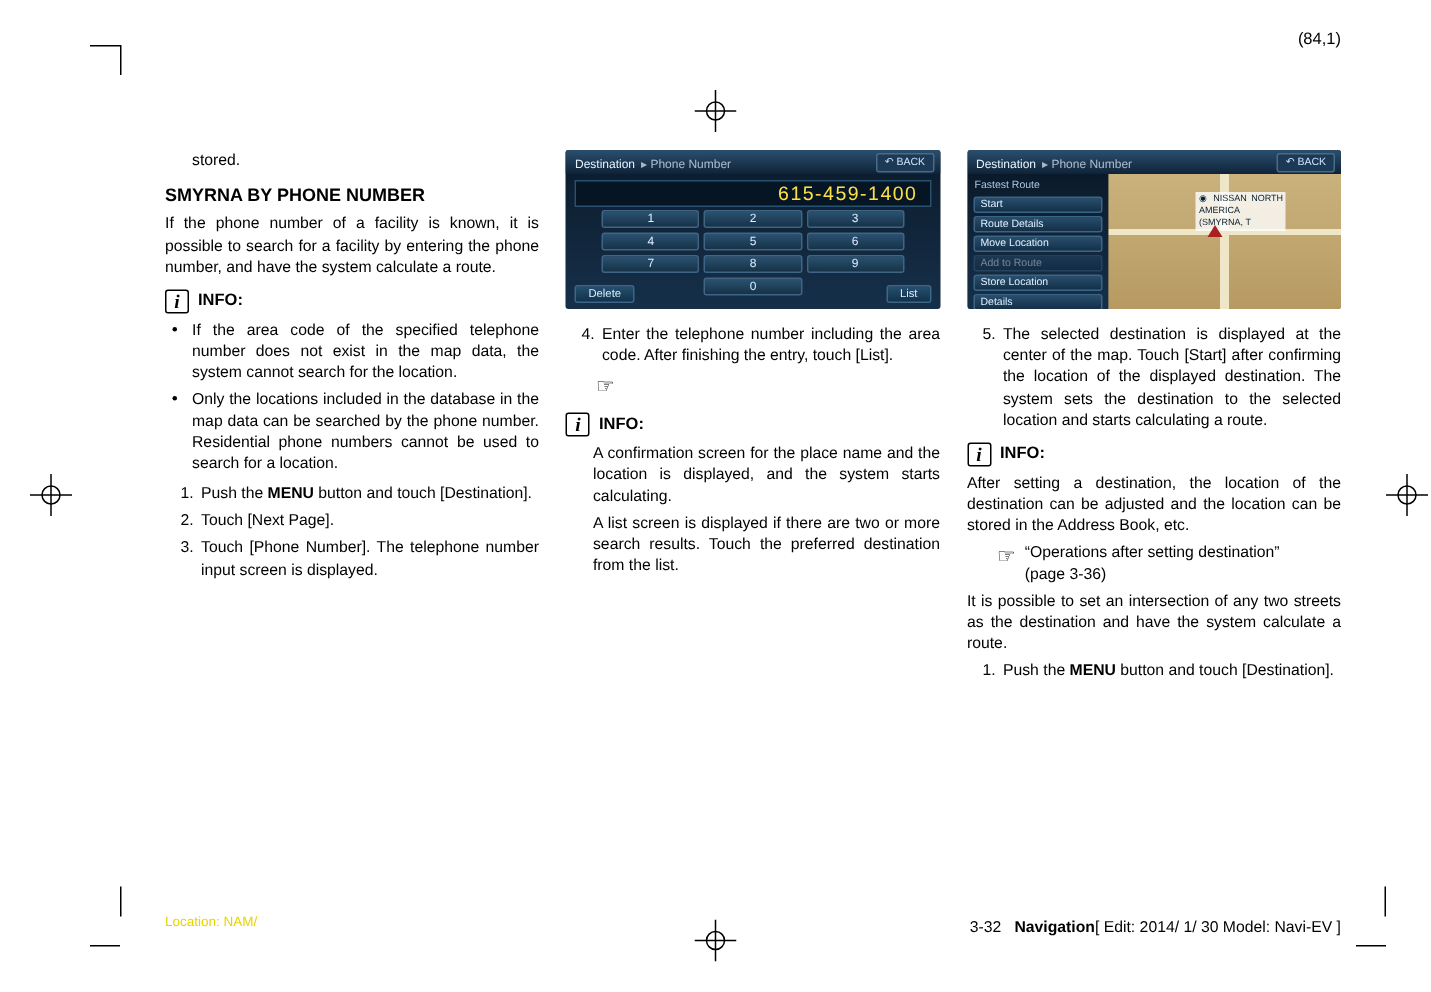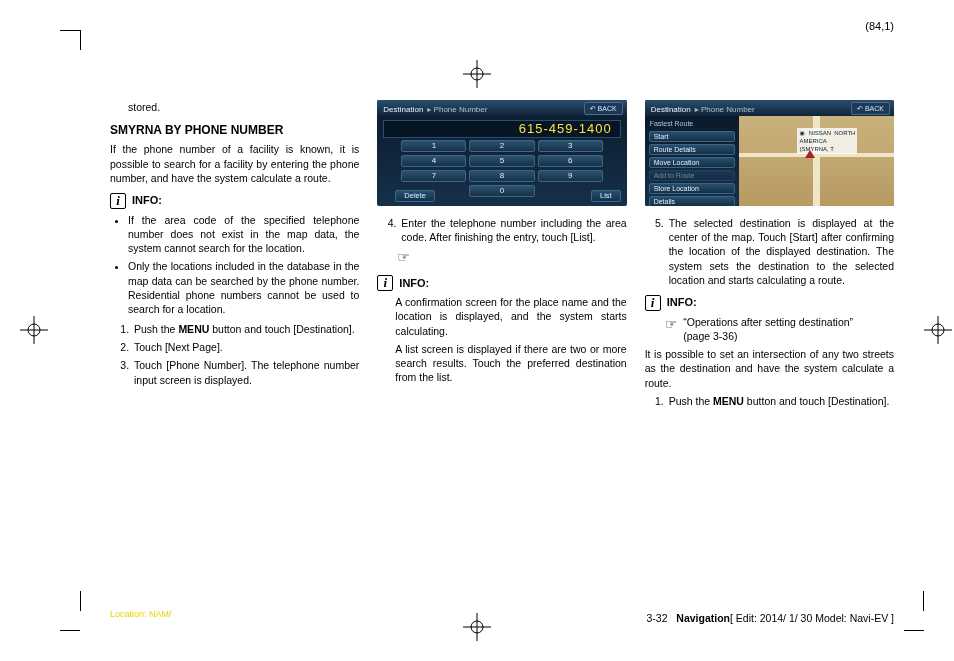--- a/index.html
+++ b/index.html
@@ -56,21 +56,21 @@
   .ss-back { position:absolute; top:2px; right:4px; background:#1c3a55; border:1px solid #4a6b88;
     border-radius:2px; font-size:7px; padding:1px 5px; color:#cfe3ff; }
   .ss-display { margin:4px 6px 2px 6px; height:18px; background:#061524; border:1px solid #28506f;
     display:flex; align-items:center; justify-content:flex-end; padding:0 8px;
     color:#fde047; font-size:13px; letter-spacing:1px; }
   .ss-keypad { display:grid; grid-template-columns:repeat(3,1fr); gap:3px; margin:0 24px; }
   .ss-key { height:12px; background:linear-gradient(#2b5270,#163248); border:1px solid #3e6585;
     border-radius:2px; font-size:8px; display:flex; align-items:center; justify-content:center;
     color:#dceeff; }
   .ss-bottom { position:absolute; bottom:4px; left:6px; right:6px; display:flex;
-    justify-content:space-between;margin-left:12px; }
+    justify-content:space-between; }
   .ss-btn { height:12px; background:linear-gradient(#25506f,#12324a); border:1px solid #3e6585;
     border-radius:2px; font-size:7.5px; padding:0 8px; display:flex; align-items:center;
     color:#dceeff; }
 
   .ss2-body { position:absolute; top:16px; bottom:0; left:0; right:0; display:flex; }
   .ss2-side { width:38%; background:linear-gradient(#0b1a2a,#16304a); padding:3px 4px;
     display:flex; flex-direction:column; gap:2px; }
   .ss2-title { font-size:7px; color:#a8c8e0; padding:0 1px 1px; }
   .ss2-item { height:11px; background:linear-gradient(#284e6c,#143049); border:1px solid #3c6484;
     border-radius:2px; font-size:7px; display:flex; align-items:center; padding:0 4px; color:#dff0ff; }
@@ -226,20 +226,21 @@
       </div>
 
       <ol class="steps" start="5">
         <li>The selected destination is displayed at the center of the map. Touch [Start] after confirming the location of the displayed destination. The system sets the destination to the selected location and starts calculating a route.</li>
       </ol>
 
       <div class="info-row">
         <div class="info-icon">i</div>
         <span class="info-label">INFO:</span>
       </div>
+      <p>After setting a destination, the location of the destination can be adjusted and the location can be stored in the Address Book, etc.</p>
       <div class="ref-row">
         <span class="ref-icon">☞</span>
         <span>
           <span>“Operations after setting destination”</span><br>
           <span>(page 3-36)</span>
         </span>
       </div>
 
       <p>It is possible to set an intersection of any two streets as the destination and have the system calculate a route.</p>
       <ol class="steps">

